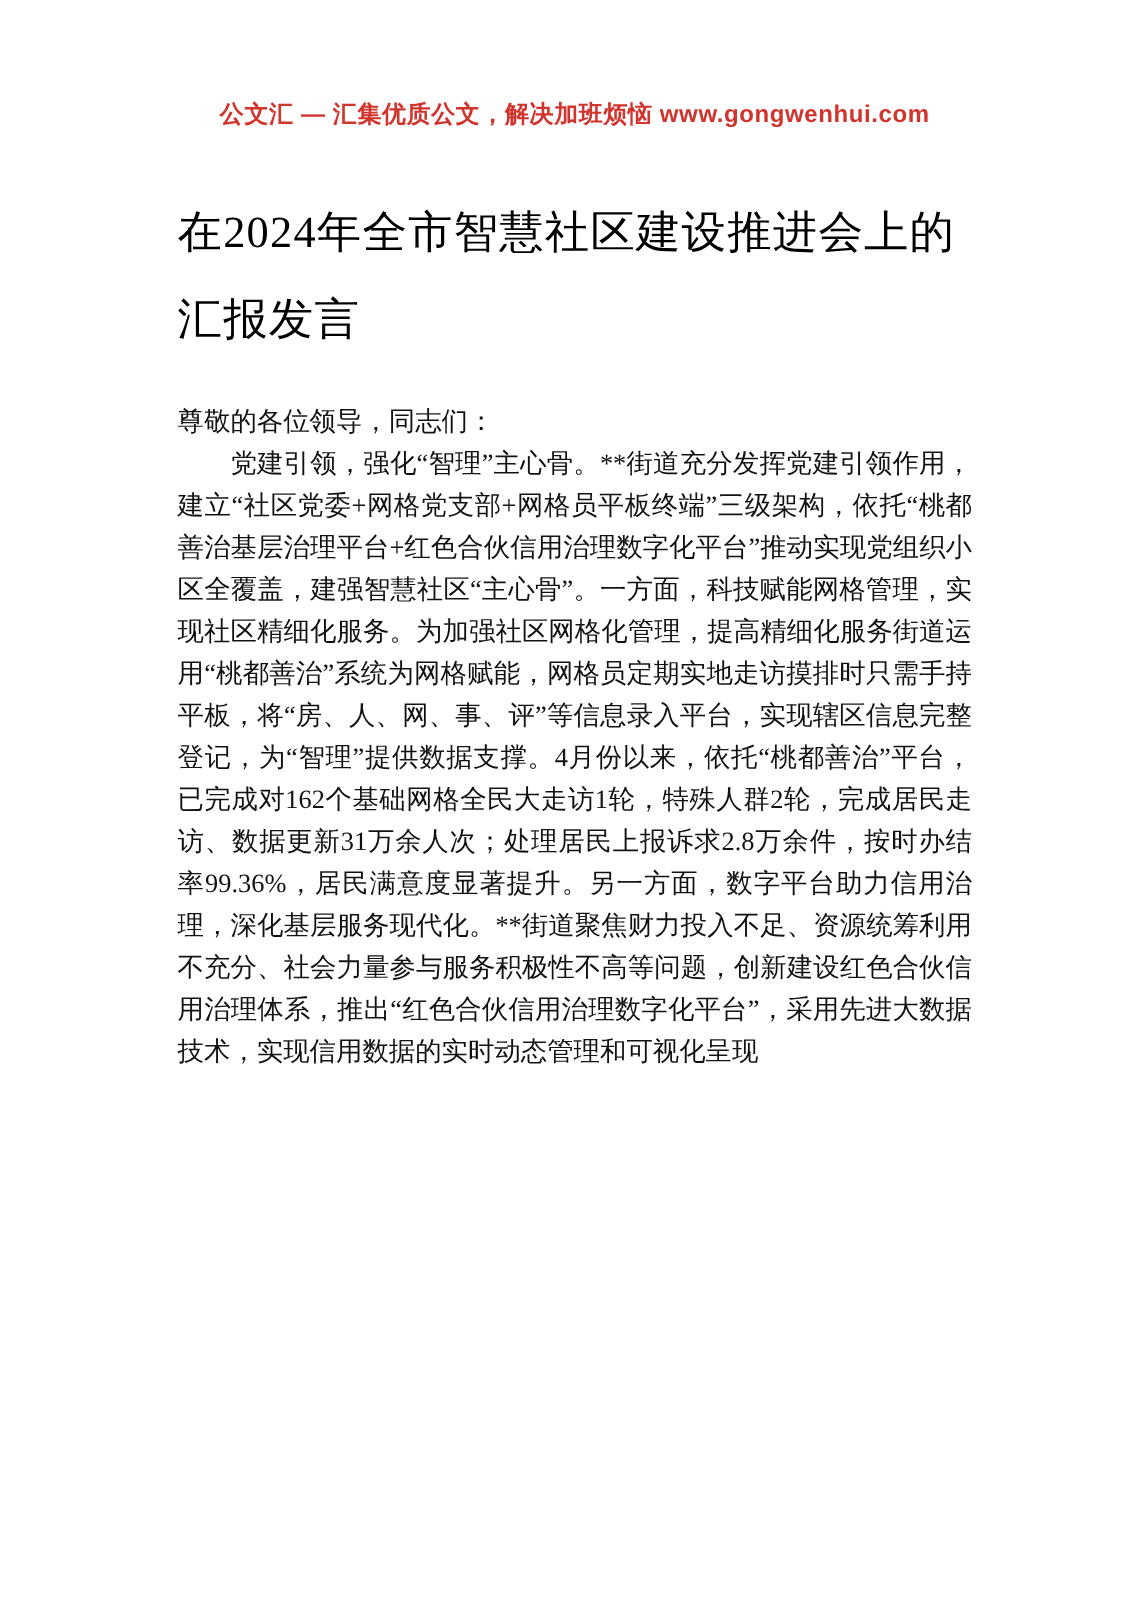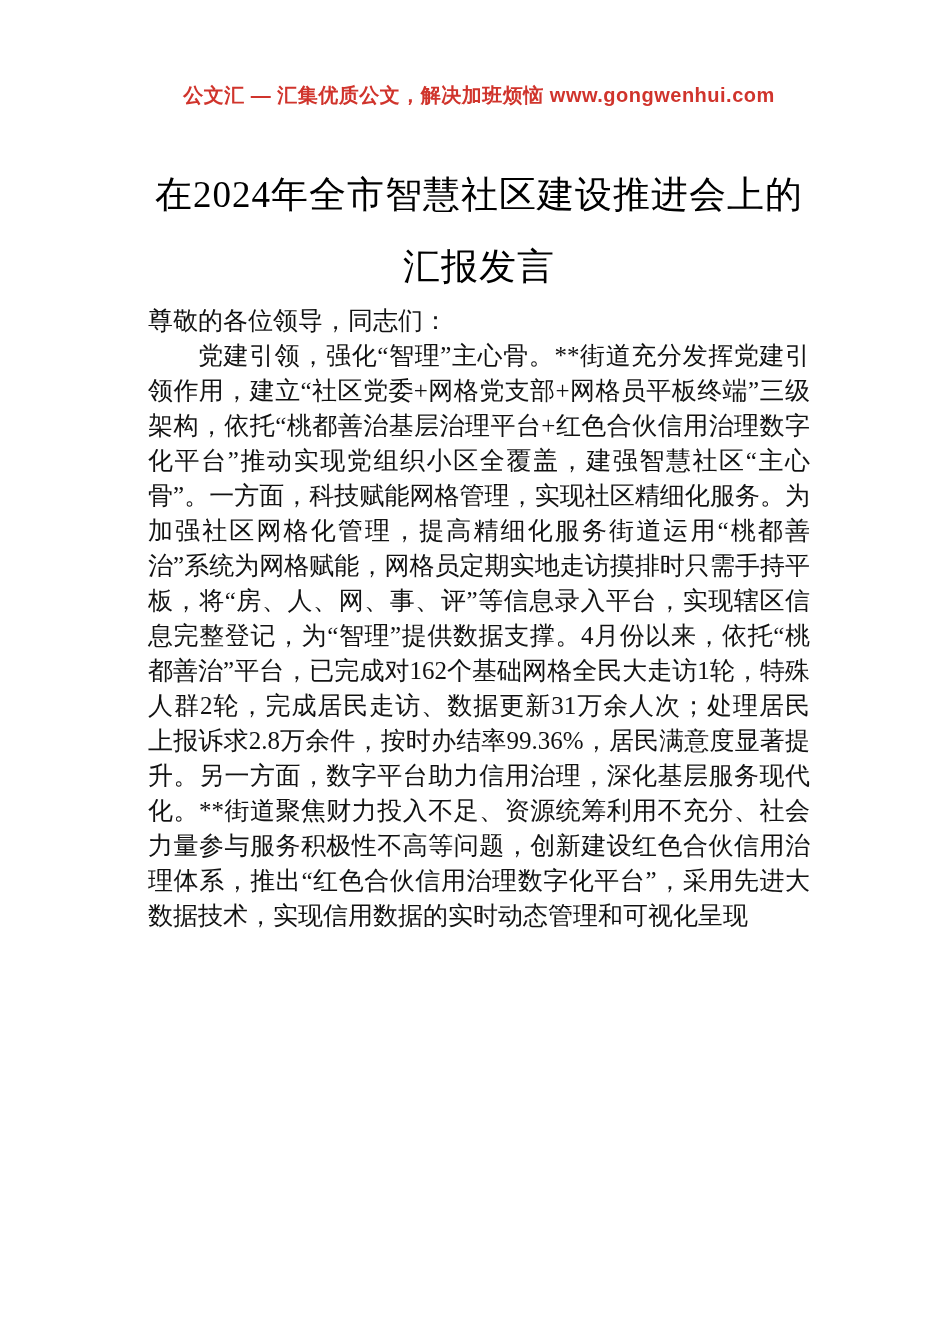--- a/index.html
+++ b/index.html
@@ -27,27 +27,28 @@
     font-size: 20px;
     font-weight: bold;
     color: #d0342c;
     letter-spacing: 0.5px;
     font-family: "Liberation Sans", "DejaVu Sans", sans-serif;
   }
   .title {
     margin: 50px 0 0 0;
     font-size: 37px;
     font-weight: 400;
-    text-align: center;
+    text-align: left;
     line-height: 1.95;
     color: #000000;
     letter-spacing: 1px;
   }
   .body-text {
-    font-size: 25px;
+    margin-top: 30px;
+    font-size: 22px;
     line-height: 35px;
     text-align: justify;
     color: #121212;
   }
   .body-text p {
     margin: 0;
     padding: 0;
   }
   .indent {
     text-indent: 2em;

